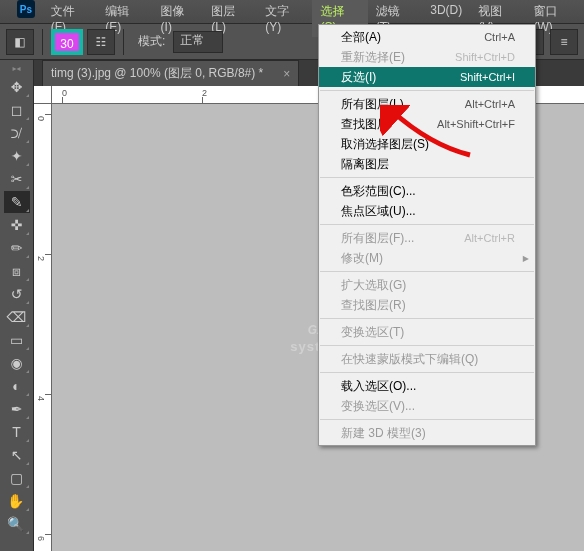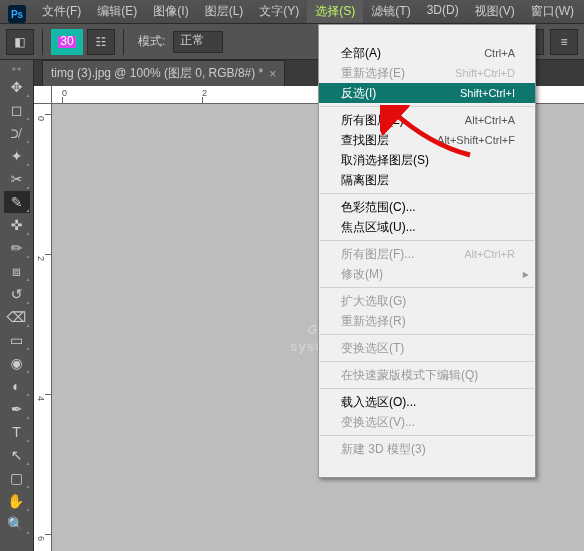--- a/index.html
+++ b/index.html
@@ -1,49 +1,49 @@
 <!DOCTYPE html>
 <html><head>
 <meta charset="utf-8">
 <style>
   *{margin:0;padding:0;box-sizing:border-box;font-family:"Microsoft YaHei",SimSun,sans-serif;font-size:12px;user-select:none}
   body{width:584px;height:551px;background:#535353;overflow:hidden;position:relative}
-  .menubar{height:24px;background:linear-gradient(#535353,#4a4a4a);display:flex;align-items:flex-end;padding-left:8px;border-bottom:1px solid #2a2a2a}
+  .menubar{height:24px;background:linear-gradient(#535353,#4a4a4a);display:flex;align-items:flex-start;padding-left:17px;border-bottom:1px solid #2a2a2a}
   .ps-logo{width:18px;height:18px;background:#001e36;border-radius:3px;display:flex;align-items:center;justify-content:center;color:#31a8ff;font-weight:bold;font-size:10px;margin-right:8px}
   .menu-item{color:#ccc;padding:3px 8px;cursor:default}
   .menu-item.active{background:#5a5a5a;color:#bef264}
   .optbar{height:36px;background:#535353;border-bottom:1px solid #2a2a2a;display:flex;align-items:center;padding-left:6px;gap:4px}
   .opt-btn{width:28px;height:26px;background:#3f3f3f;border:1px solid #2a2a2a;display:flex;align-items:center;justify-content:center;color:#ccc}
-  .opt-swatch{width:32px;height:26px;background:#d946ef;border:7px solid #14b8a6;position:relative;color:#fff;font-size:9px;display:flex;align-items:flex-end;justify-content:center}
+  .opt-swatch{width:32px;height:26px;background:#d946ef;border:4px solid #14b8a6;position:relative;color:#fff;font-size:9px;display:flex;align-items:flex-end;justify-content:center}
   .opt-label{color:#ccc;margin-left:6px}
   .opt-select{background:#3f3f3f;color:#ccc;border:1px solid #2a2a2a;height:22px;padding:0 18px 0 6px;margin-left:4px}
   .opt-sep{width:1px;height:26px;background:#2a2a2a;margin:0 4px}
   .workspace{position:absolute;top:60px;left:0;right:0;bottom:0;display:flex}
   .toolpanel{width:34px;background:#535353;border-right:1px solid #2a2a2a;display:flex;flex-direction:column;align-items:center;padding-top:4px}
   .tool-grip{width:30px;height:8px;display:flex;align-items:center;justify-content:center;color:#888;font-size:8px;margin-bottom:4px}
   .tool{width:26px;height:22px;color:#ccc;display:flex;align-items:center;justify-content:center;font-size:14px;position:relative;margin-bottom:1px}
   .tool.sel{background:#2a2a2a}
   .tool .tri{position:absolute;right:1px;bottom:1px;width:0;height:0;border-left:3px solid transparent;border-bottom:3px solid #888}
   .doc-area{flex:1;display:flex;flex-direction:column}
   .tabbar{height:26px;background:#3a3a3a;display:flex;align-items:flex-end;padding-left:8px}
-  .tab{background:#535353;color:#ccc;padding:4px 8px;border:1px solid #2a2a2a;border-bottom:none;display:flex;align-items:center;gap:6px;font-size:11px}
+  .tab{background:#535353;color:#ccc;padding:4px 8px;border:1px solid #2a2a2a;border-bottom:none;display:flex;align-items:center;gap:20px;font-size:11px}
   .tab-close{color:#aaa;cursor:default}
   .canvas-wrap{flex:1;position:relative;background:#282828}
   .ruler-h{position:absolute;top:0;left:18px;right:0;height:18px;background:#fff;border-bottom:1px solid #666}
   .ruler-v{position:absolute;top:18px;left:0;bottom:0;width:18px;background:#fff;border-right:1px solid #666}
   .ruler-corner{position:absolute;top:0;left:0;width:18px;height:18px;background:#fff;border-right:1px solid #666;border-bottom:1px solid #666}
   .tick-h{position:absolute;top:2px;color:#555;font-size:9px;transform:translateX(-2px)}
   .tick-v{position:absolute;left:2px;color:#555;font-size:9px;writing-mode:vertical-rl;text-orientation:mixed}
   .tick-hline{position:absolute;bottom:0;width:1px;height:6px;background:#666}
   .tick-vline{position:absolute;right:0;height:1px;width:6px;background:#666}
   .canvas{position:absolute;top:18px;left:18px;right:0;bottom:0;background:#bdbdbd}
   .watermark{position:absolute;top:50%;left:50%;transform:translate(-50%,-50%);color:rgba(255,255,255,.3);font-size:36px;font-weight:bold;font-style:italic;text-align:center;line-height:1}
   .watermark small{display:block;font-size:13px;font-style:normal;letter-spacing:1px}
   
-  .dropdown{position:absolute;top:24px;left:318px;width:218px;background:#f0f0f0;border:1px solid #979797;box-shadow:2px 2px 4px rgba(0,0,0,.4);padding:18px 0}
+  .dropdown{position:absolute;top:24px;left:318px;width:218px;background:#f0f0f0;border:1px solid #979797;box-shadow:2px 2px 4px rgba(0,0,0,.4);padding:2px 0}
   .dd-item{height:20px;display:flex;align-items:center;justify-content:space-between;padding:0 20px 0 22px;color:#000;font-size:12px}
   .dd-item.disabled{color:#9a9a9a}
   .dd-item.hl{background:#0f766e;color:#fff}
   .dd-item.hl .shortcut{color:#fff}
   .shortcut{color:#555;font-size:11px}
   .dd-item.disabled .shortcut{color:#b8b8b8}
   .dd-sep{height:1px;background:#d0d0d0;margin:3px 1px}
   .sub-arrow::after{content:"▶";font-size:8px;color:inherit;position:absolute;right:6px}
   .dd-item{position:relative}
   
@@ -194,21 +194,21 @@
     <div class="dd-item disabled sub-arrow">
       <span>修改(M)</span>
       <span class="shortcut"></span>
     </div>
     <div class="dd-sep"></div>
     <div class="dd-item disabled">
       <span>扩大选取(G)</span>
       <span class="shortcut"></span>
     </div>
     <div class="dd-item disabled">
-      <span>重新选择(R)</span>
+      <span>查找图层(R)</span>
       <span class="shortcut"></span>
     </div>
     <div class="dd-sep"></div>
     <div class="dd-item disabled">
       <span>变换选区(T)</span>
       <span class="shortcut"></span>
     </div>
     <div class="dd-sep"></div>
     <div class="dd-item disabled">
       <span>在快速蒙版模式下编辑(Q)</span>

